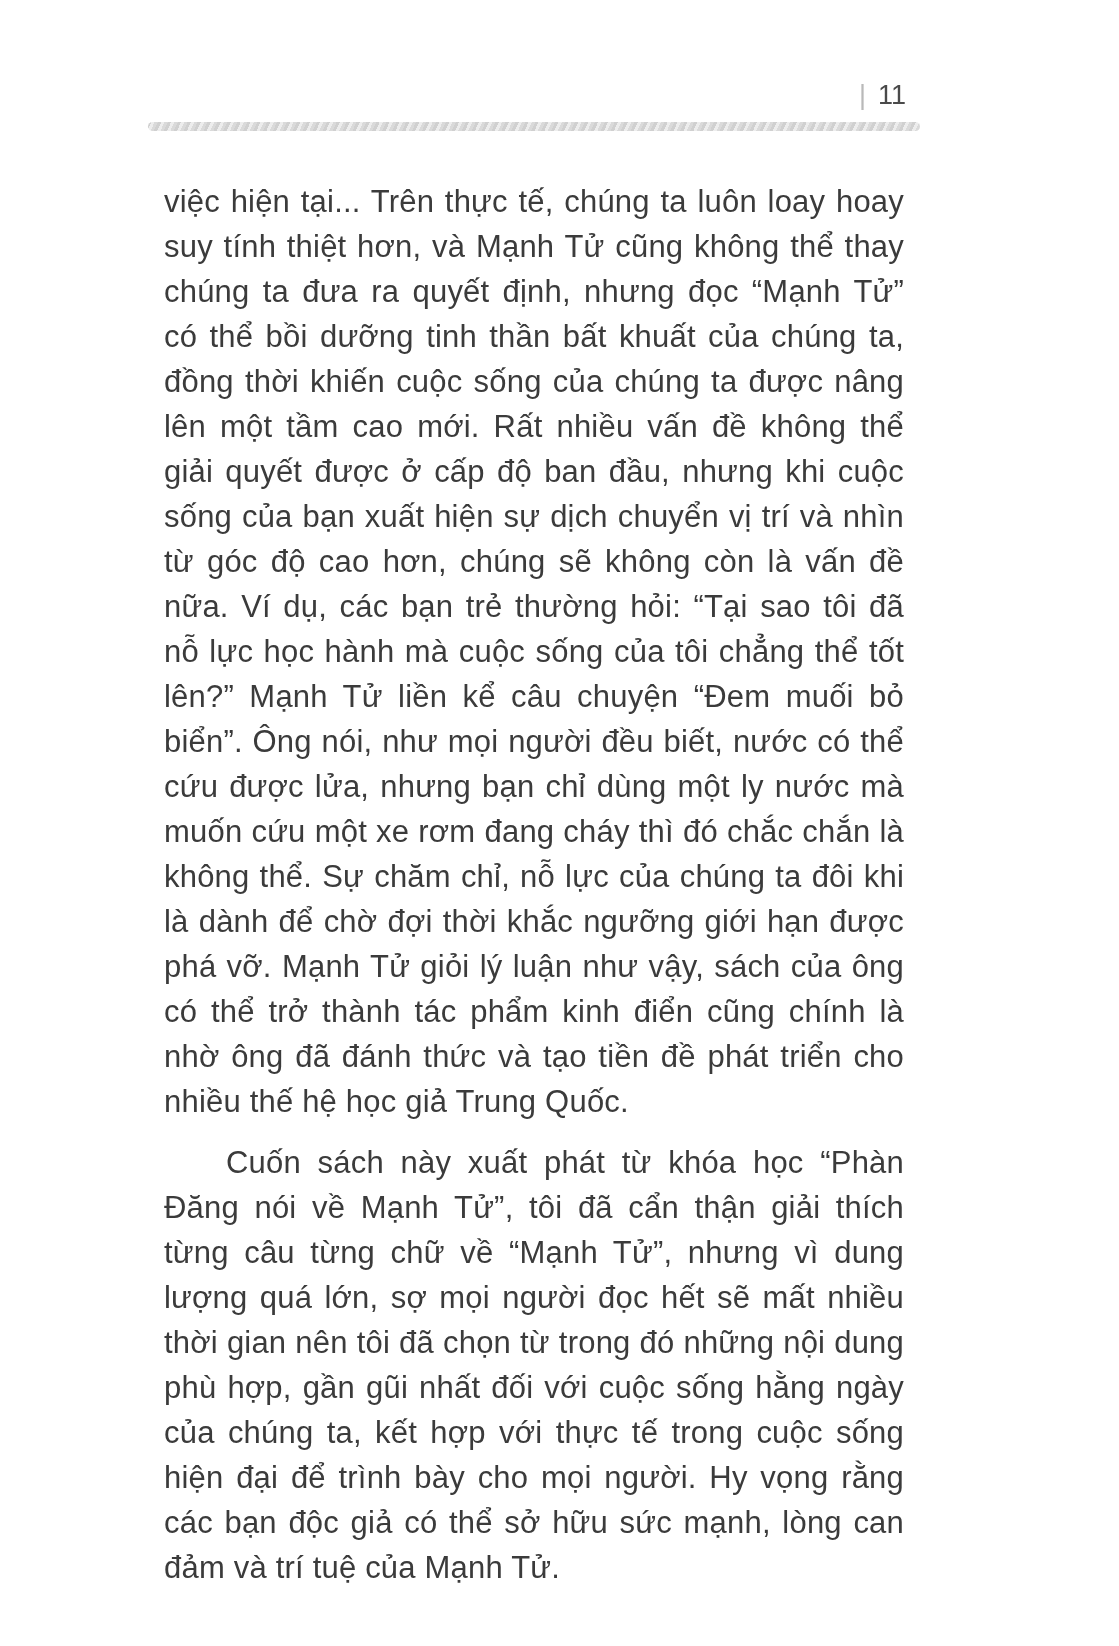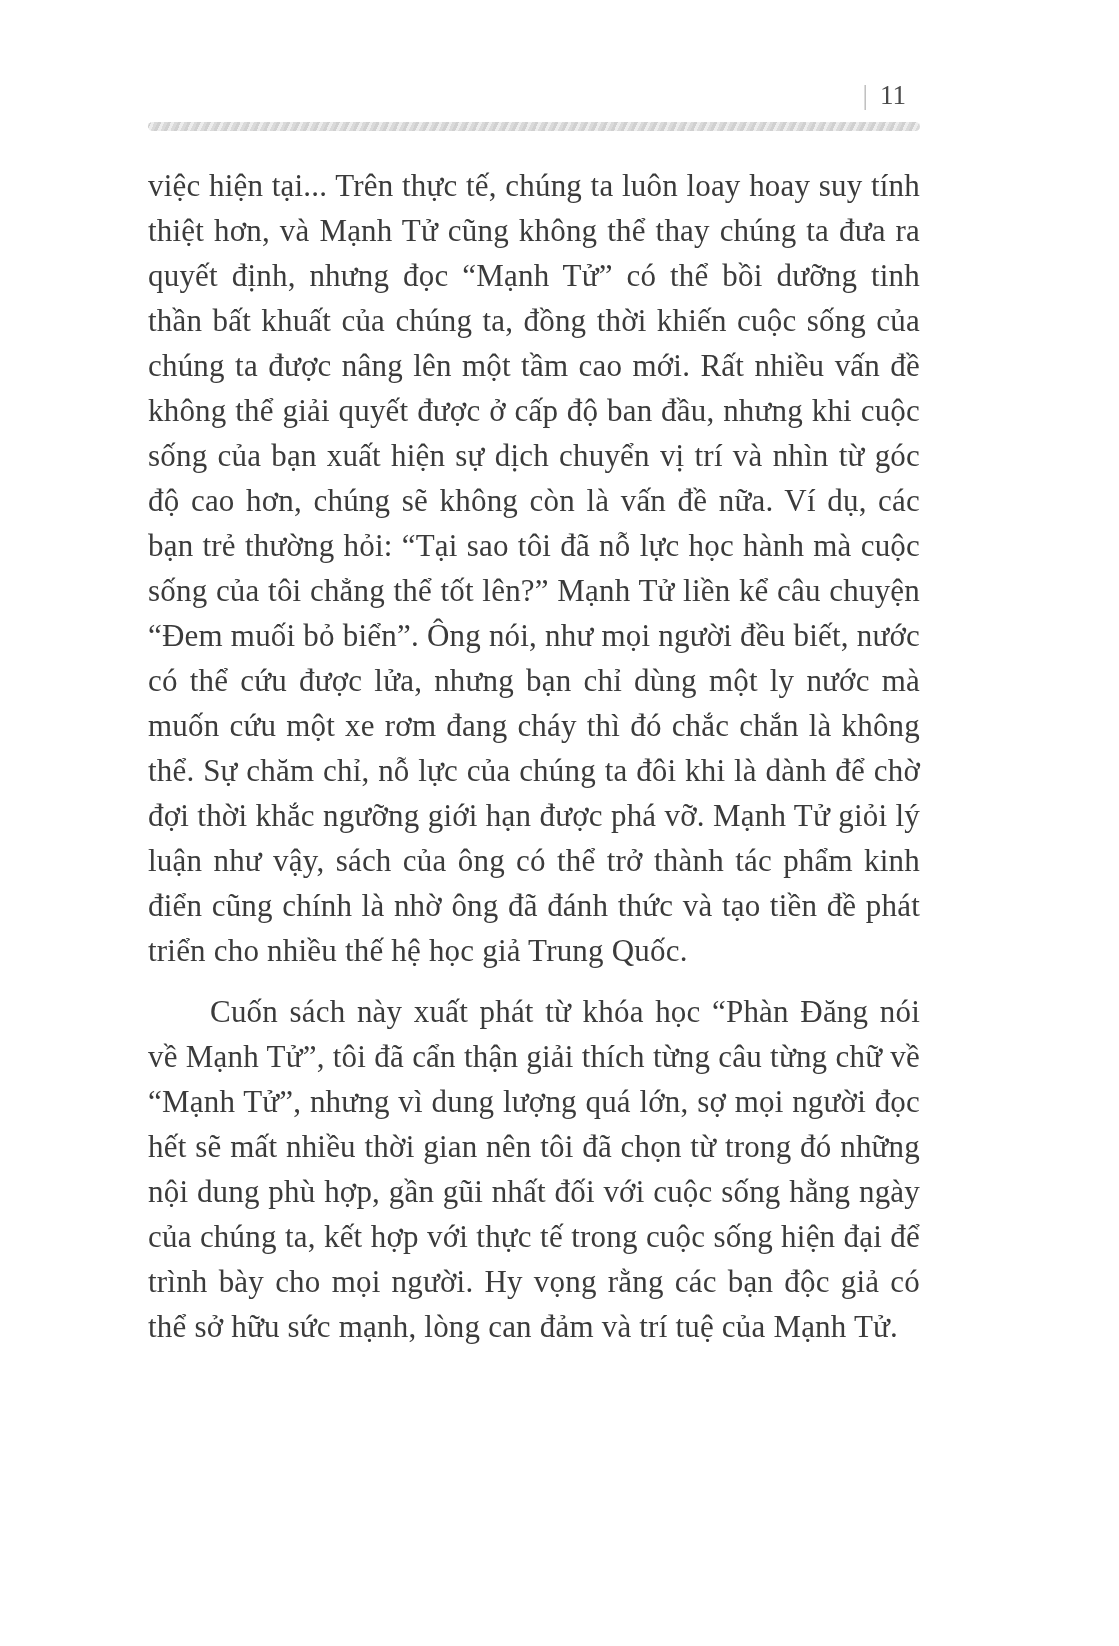--- a/index.html
+++ b/index.html
@@ -5,21 +5,21 @@
   html, body {
     margin: 0;
     padding: 0;
     background: #ffffff;
   }
   .page {
     position: relative;
     width: 1119px;
     height: 1646px;
     background: #ffffff;
-    font-family: Liberation Serif, serif;
+    font-family: Liberation Sans, sans-serif;
     color: #3b3b3b;
     box-sizing: border-box;
     overflow: hidden;
   }
   .page-header {
     padding: 80px 199px 0 148px;
   }
   .page-number {
     text-align: right;
     font-size: 27px;
@@ -44,21 +44,21 @@
     );
   }
   .content {
     padding: 32px 199px 0 148px;
     font-size: 31px;
     line-height: 45px;
     text-align: justify;
     letter-spacing: 0.2px;
   }
   .content p {
-    margin: 0;
+    margin: 16px;
   }
   .content p + p {
     margin-top: 16px;
   }
   .indent {
     text-indent: 62px;
   }
 </style>
 </head>
 <body>

